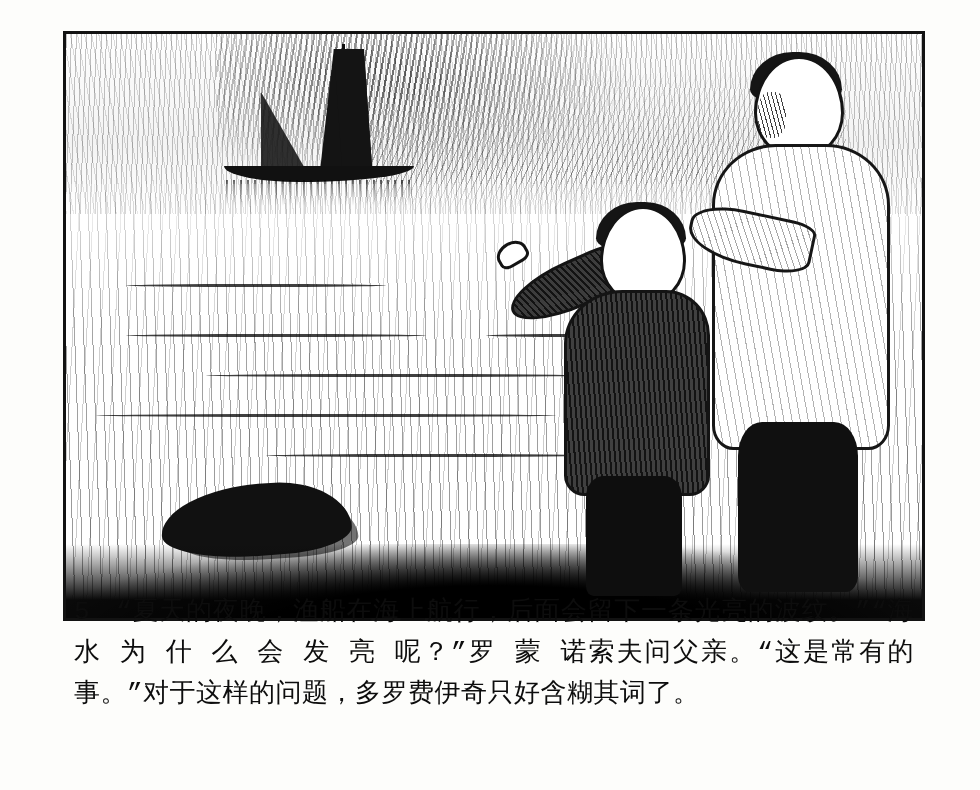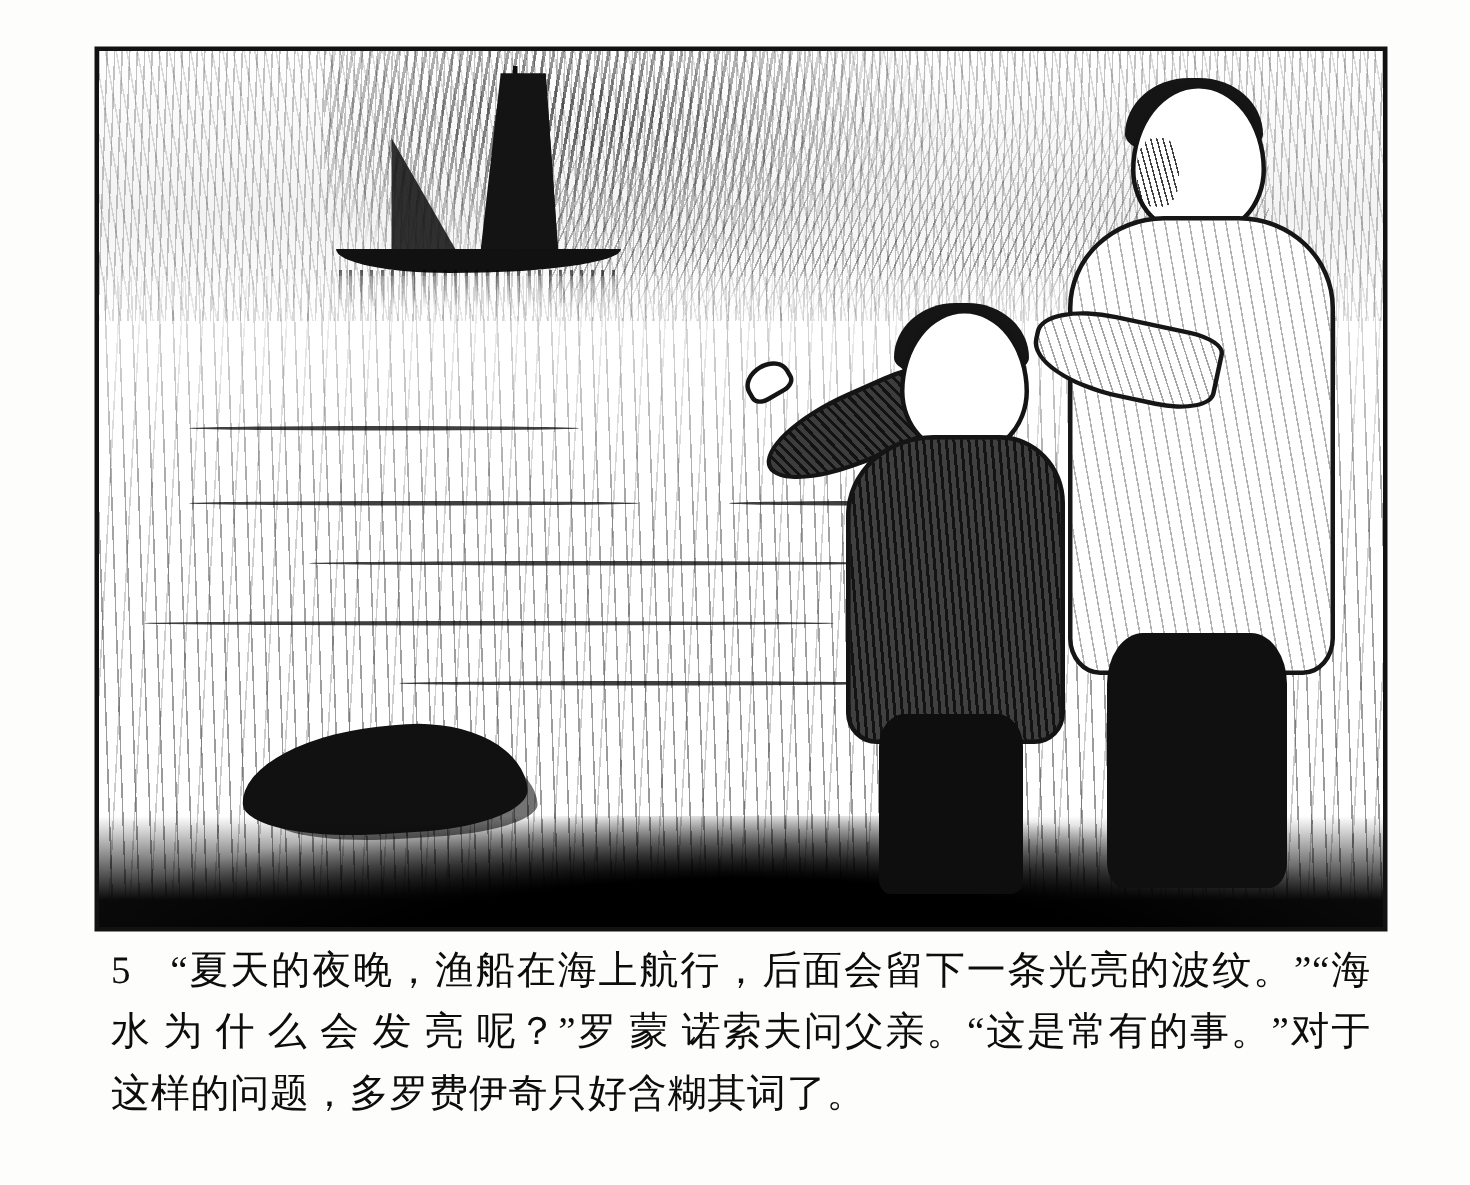--- a/index.html
+++ b/index.html
@@ -229,27 +229,28 @@
     position: absolute;
     left: 74px; top: 272px; width: 96px; height: 120px;
     background: #0e0e0e;
     border-radius: 18% 18% 8% 8%;
   }
 
   
   .caption {
     position: absolute;
     left: 74px;
-    top: 626px;
+    top: 592px;
     width: 840px;
     color: #0d0d0d;
     font-size: 26px;
     line-height: 41px;
     letter-spacing: 0.5px;
     text-align: justify;
+    font-family: Liberation Mono, monospace;
   }
   .caption .num {
     margin-right: 26px;
   }
 </style>
 </head>
 <body>
 
 <div class="page">
 

